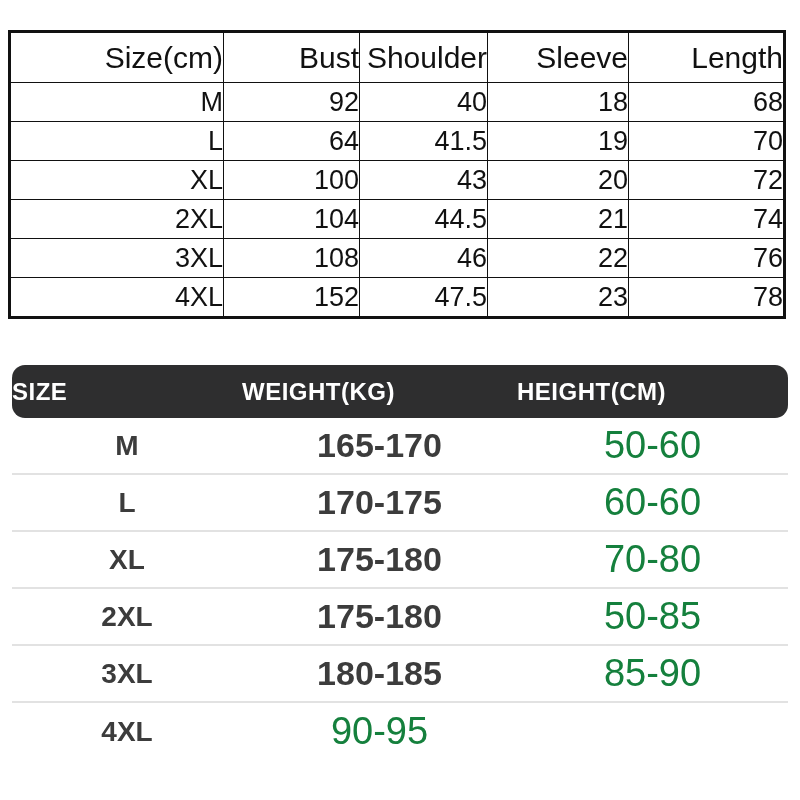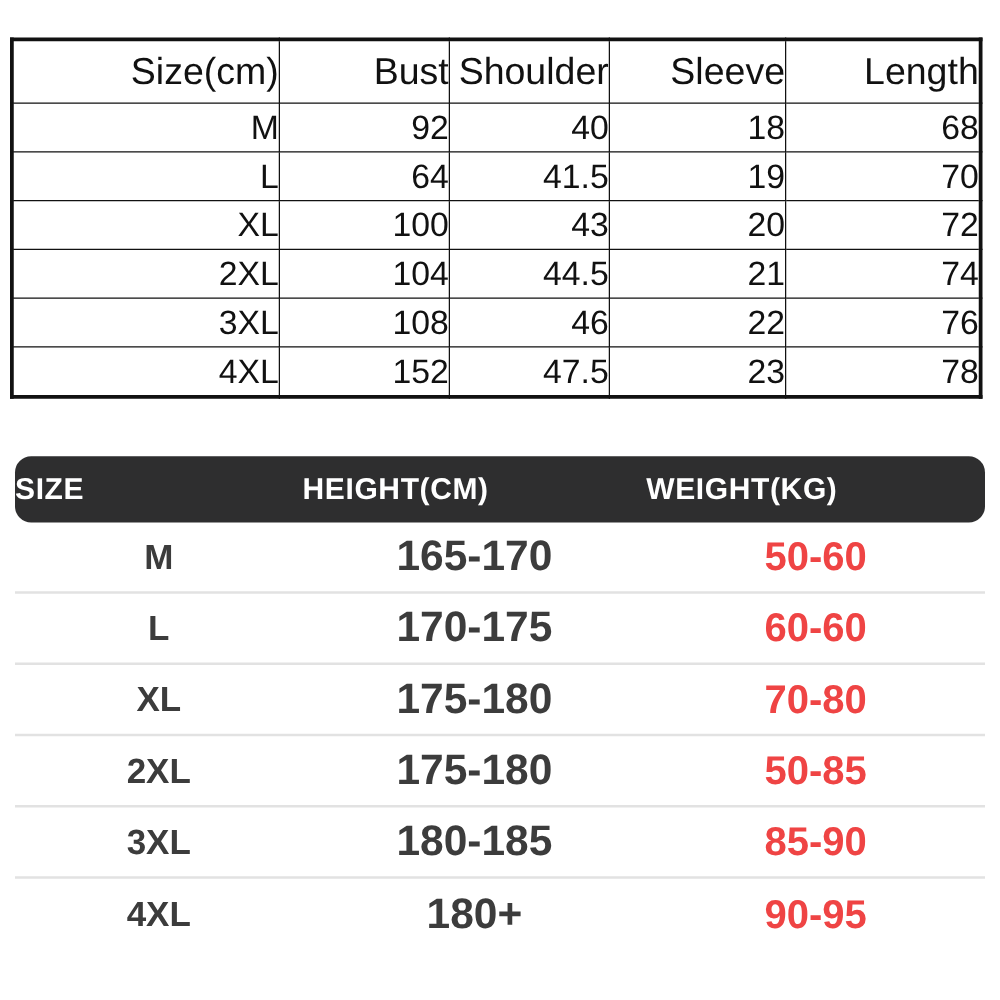--- a/index.html
+++ b/index.html
@@ -79,21 +79,21 @@
     border-bottom: 2px solid #e2e2e2;
   }
   .fit-row:last-child { border-bottom: none; }
   .fit-row > div {
     text-align: center;
     color: #3c3c3c;
     white-space: nowrap;
   }
   .fit-row .fs { font-size: 28px; font-weight: 700; }
   .fit-row .fh { font-size: 34px; font-weight: 700; }
-  .fit-row .fw { font-size: 32px; font-weight: 700; color: #ef4444; }
+  .fit-row .fw { font-size: 38px; font-weight: 400; color: #15803d; }
 </style>
 </head>
 <body>
 
 <div class="canvas">
 
   <table class="size-table">
     <colgroup>
       <col style="width:214px">
         <col style="width:136px">
@@ -151,22 +151,22 @@
         <td>152</td>
         <td>47.5</td>
         <td>23</td>
         <td>78</td>
       </tr>
     </tbody>
   </table>
 
   <div class="fit-header">
     <div class="fcol">SIZE</div>
+    <div class="fcol">WEIGHT(KG)</div>
     <div class="fcol">HEIGHT(CM)</div>
-    <div class="fcol">WEIGHT(KG)</div>
   </div>
 
   <div class="fit-rows">
     <div class="fit-row">
       <div class="fs">M</div>
       <div class="fh">165-170</div>
       <div class="fw">50-60</div>
     </div>
     <div class="fit-row">
       <div class="fs">L</div>
@@ -183,18 +183,17 @@
       <div class="fh">175-180</div>
       <div class="fw">50-85</div>
     </div>
     <div class="fit-row">
       <div class="fs">3XL</div>
       <div class="fh">180-185</div>
       <div class="fw">85-90</div>
     </div>
     <div class="fit-row">
       <div class="fs">4XL</div>
-      <div class="fh">180+</div>
       <div class="fw">90-95</div>
     </div>
   </div>
 
 </div>
 
 </body></html>

